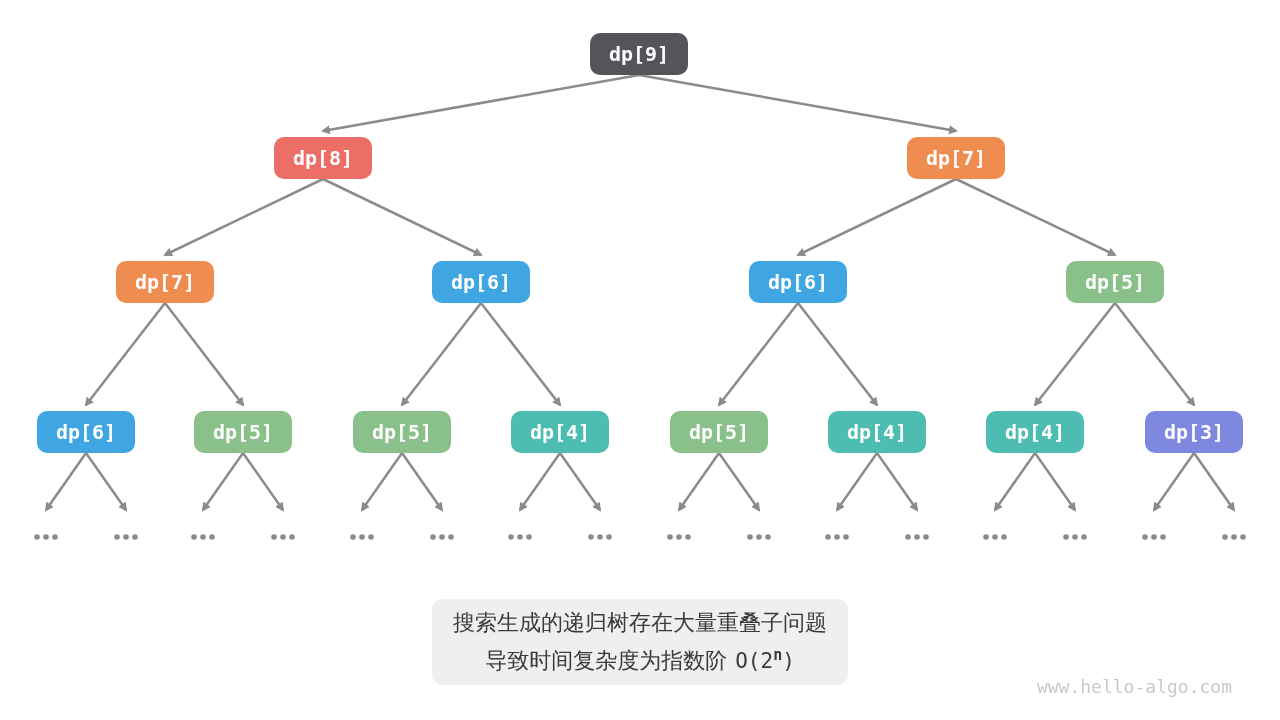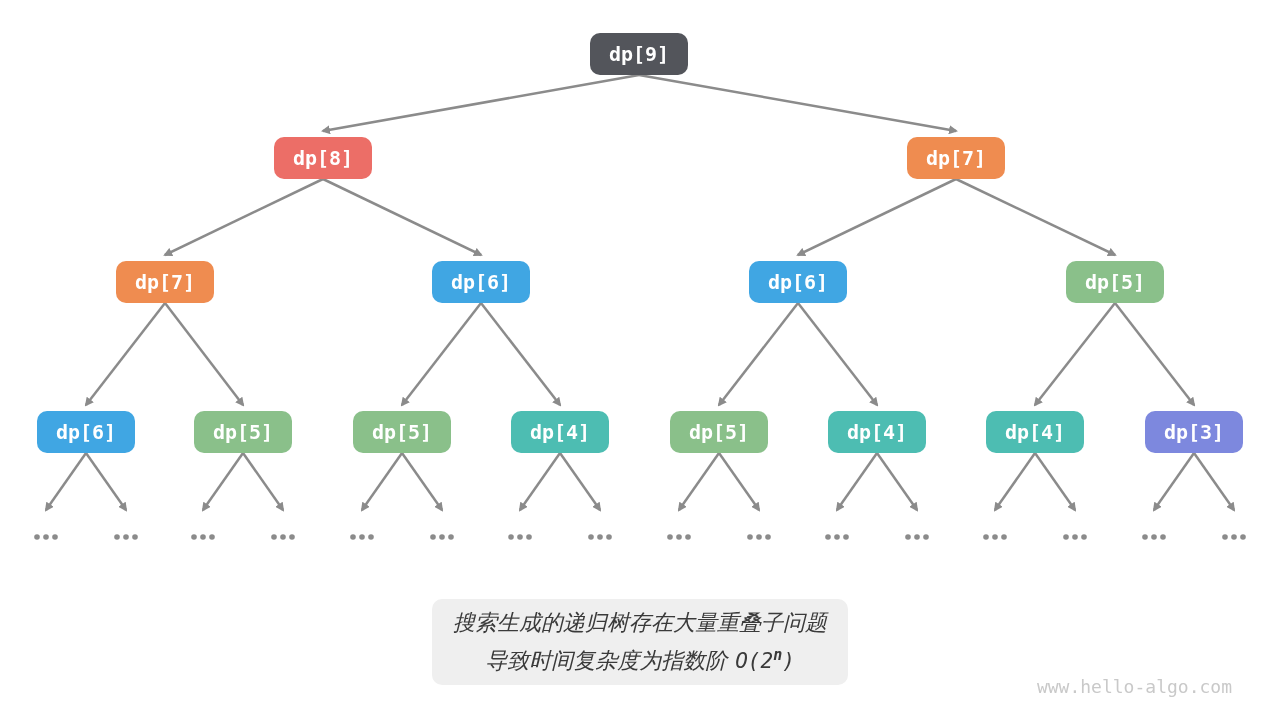--- a/index.html
+++ b/index.html
@@ -25,21 +25,20 @@
     top: 599px;
     transform: translateX(-50%);
     background: #efefef;
     border-radius: 10px;
     padding: 7px 21px;
     text-align: center;
     font-size: 22px;
     line-height: 33px;
     color: #3a3a3a;
     white-space: nowrap;
-    font-style: italic;
   }
   .formula {
     font-family: "DejaVu Sans Mono", "Liberation Mono", monospace;
     margin-left: 8px;
     font-size: 21px;
     text-align: center;
   }
   .formula sup { font-weight: 800; font-size: 15px; }
   .watermark {
     position: absolute;

